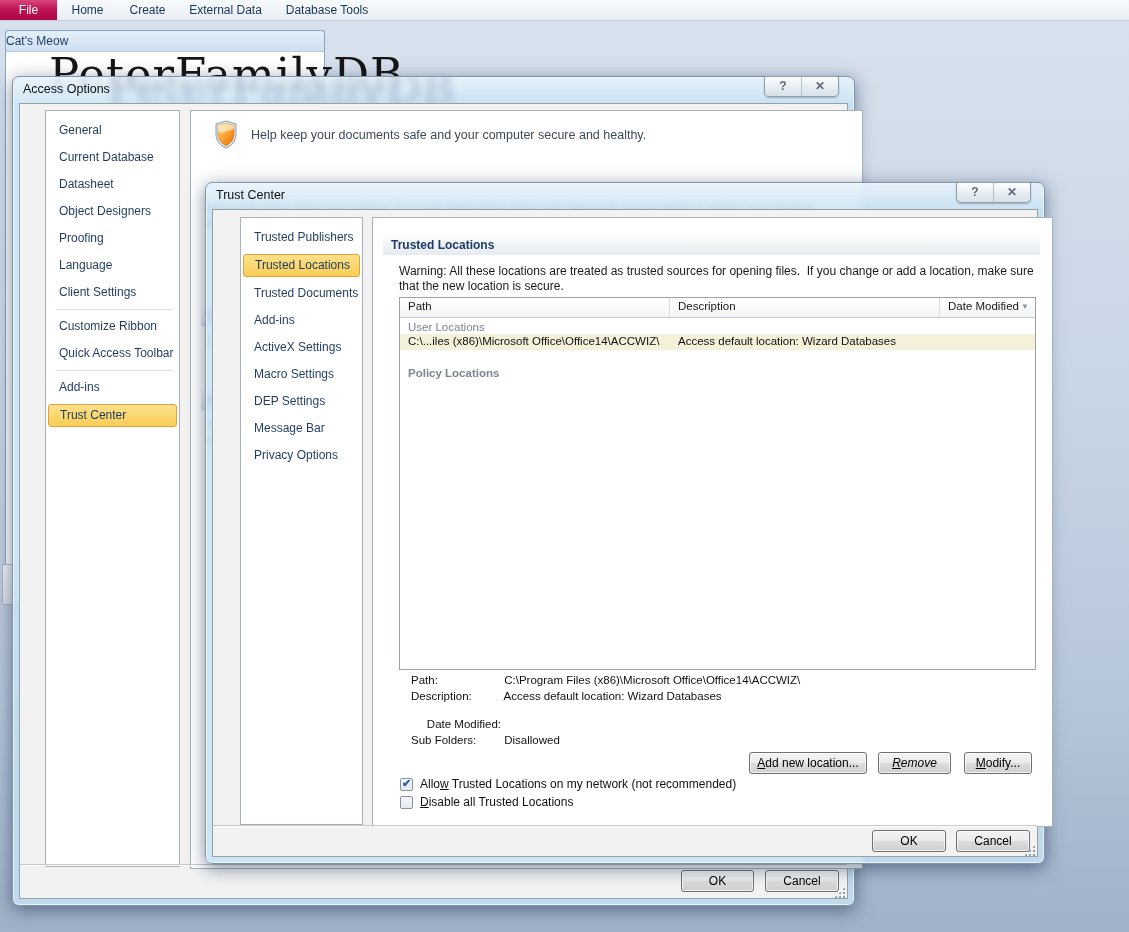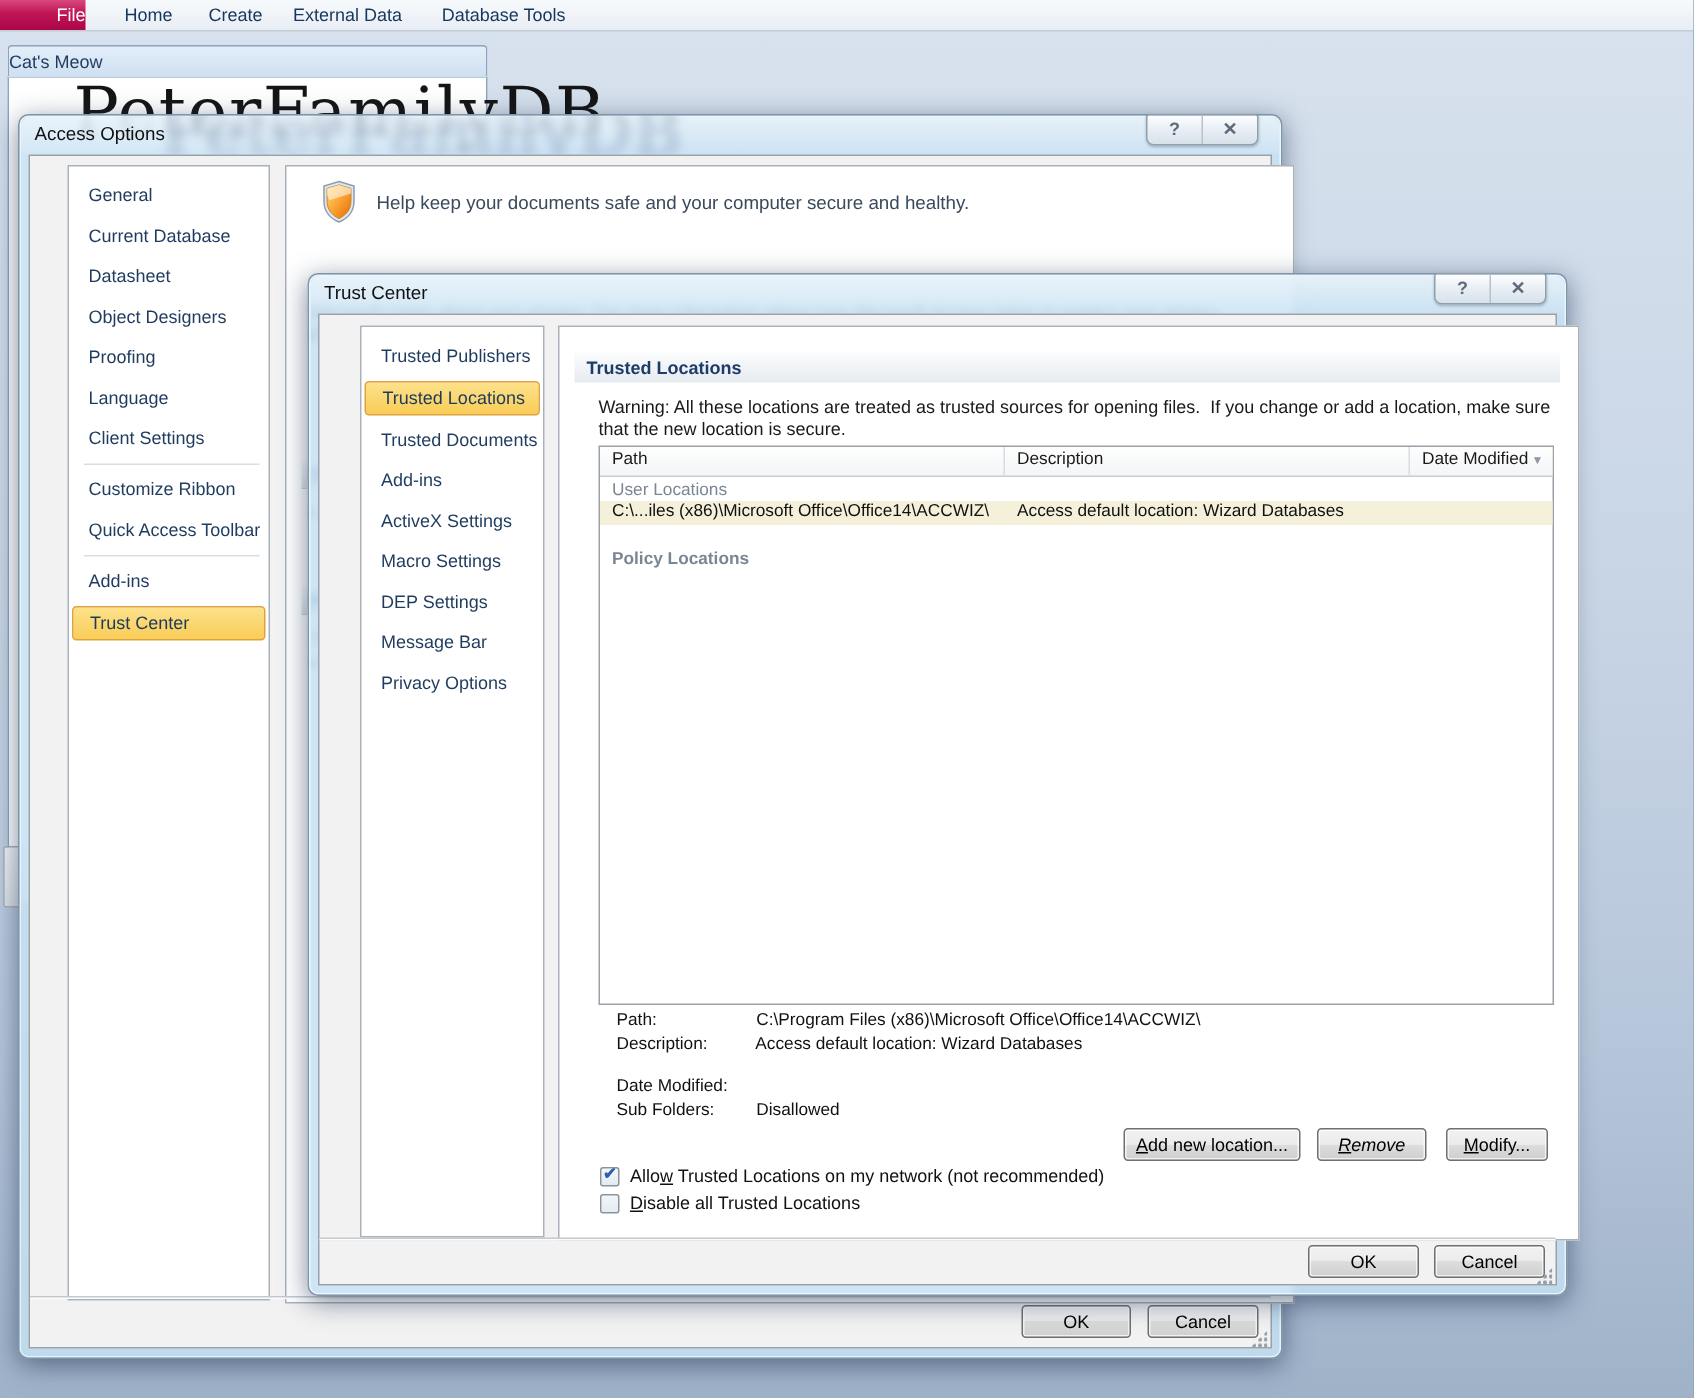--- a/index.html
+++ b/index.html
@@ -2,21 +2,21 @@
 <html><head>
 <meta charset="utf-8">
 <style>
   html,body{margin:0;padding:0;background:#8fa3bb;}
   .screen{position:relative;width:1129px;height:932px;overflow:hidden;
     font-family:"Liberation Sans",sans-serif;
     background:linear-gradient(180deg,#d8e2ee 0%,#c9d6e6 40%,#b6c6da 75%,#9fb2c8 100%);}
   
   .ribbon{position:absolute;left:0;top:0;width:100%;height:20px;
     background:linear-gradient(#f7fafc,#e9eef5);border-bottom:1px solid #c3cbd6;}
-  .rtab{position:absolute;top:0;height:20px;line-height:20px;text-align:right;
+  .rtab{position:absolute;top:0;height:20px;line-height:20px;text-align:center;
     font-size:12px;color:#17365d;}
   .rtab.file{left:0;width:57px;color:#fff;
     background:linear-gradient(#d8487e 0%,#c01456 45%,#ab0747 100%);}
   .rtab.t-home{left:60px;width:55px;}
   .rtab.t-create{left:120px;width:55px;}
   .rtab.t-ext{left:183px;width:85px;}
   .rtab.t-dbt{left:277px;width:100px;}
   
   .doc-window{position:absolute;left:5px;top:30px;width:320px;height:573px;}
   .doc-tab{height:20px;line-height:20px;font-size:12px;color:#1f3c5f;
@@ -108,21 +108,21 @@
     white-space:nowrap;overflow:hidden;box-sizing:border-box;}
   .lt-h.c3{border-right:none;display:flex;justify-content:space-between;padding-right:6px;}
   .sort{color:#8e98a4;font-size:8px;line-height:14px;}
   .lt-group{padding:3px 0 0 8px;font-size:11.5px;color:#7b8694;height:13px;}
   .lt-group.policy{margin-top:14px;font-weight:bold;}
   .lt-row{display:grid;grid-template-columns:270px 1fr;height:16px;background:#f4f0da;
     font-size:11.5px;color:#111;}
   .lt-row div{padding:1px 0 0 8px;white-space:nowrap;overflow:hidden;}
   .det-row{position:absolute;left:38px;font-size:11.5px;color:#111;white-space:nowrap;}
   .det-row .lab{display:inline-block;width:90px;}
-  .d1{top:456px;} .d2{top:472px;} .d3{top:500px;} .d4{top:516px;}
+  .d1{top:456px;} .d2{top:472px;} .d3{top:500px;text-align:right;} .d4{top:516px;}
   .tc-add{left:376px;top:534px;width:118px;}
   .tc-remove{left:505px;top:534px;width:73px;font-style:italic;}
   .tc-modify{left:591px;top:534px;width:68px;}
   .cb-row{position:absolute;left:27px;height:14px;font-size:12px;color:#111;
     display:flex;align-items:center;}
   .cb1{top:559px;} .cb2{top:577px;}
   .cb-box{position:relative;width:13px;height:13px;box-sizing:border-box;
     border:1px solid #8a939c;border-radius:2px;
     background:linear-gradient(#f2f6fa,#e4ebf2);margin-right:7px;}
   .cb-box .check{position:absolute;left:1px;top:-2px;font-size:11px;line-height:13px;

